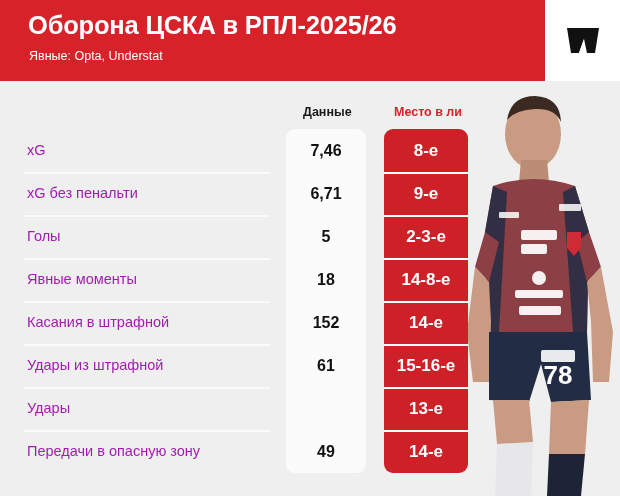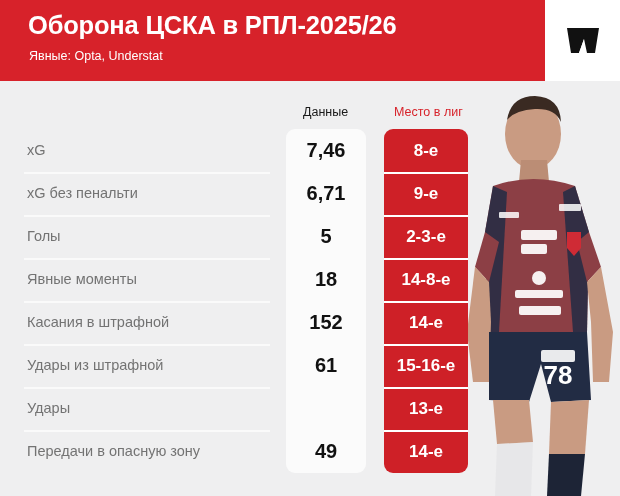--- a/index.html
+++ b/index.html
@@ -70,21 +70,21 @@
     display: flex;
     align-items: center;
     justify-content: center;
   }
   .logo-box svg { display: block; }
 
   
   .col-head {
     position: absolute;
     font-size: 12.5px;
-    font-weight: normal;
+    font-weight: bold;
     white-space: nowrap;
   }
   .col-head-data {
     left: 303px;
     top: 105px;
     color: #1a1a1a;
   }
   .col-head-rank {
     left: 394px;
     top: 105px;
@@ -161,32 +161,32 @@
   }
   .row:first-child .row-sep-rank { display: none; }
 
   .row-label {
     position: absolute;
     left: 27px;
     top: 0;
     height: 43px;
     line-height: 43px;
     font-size: 14.5px;
-    color: #737373;
+    color: #a21caf;
     white-space: nowrap;
   }
   .row-value {
     position: absolute;
     left: 286px;
     top: 0;
     width: 80px;
     height: 43px;
     line-height: 43px;
     text-align: center;
-    font-size: 20px;
+    font-size: 16px;
     font-weight: bold;
     color: #111111;
   }
   .row-rank {
     position: absolute;
     left: 384px;
     top: 0;
     width: 84px;
     height: 48px;
     line-height: 43px;

